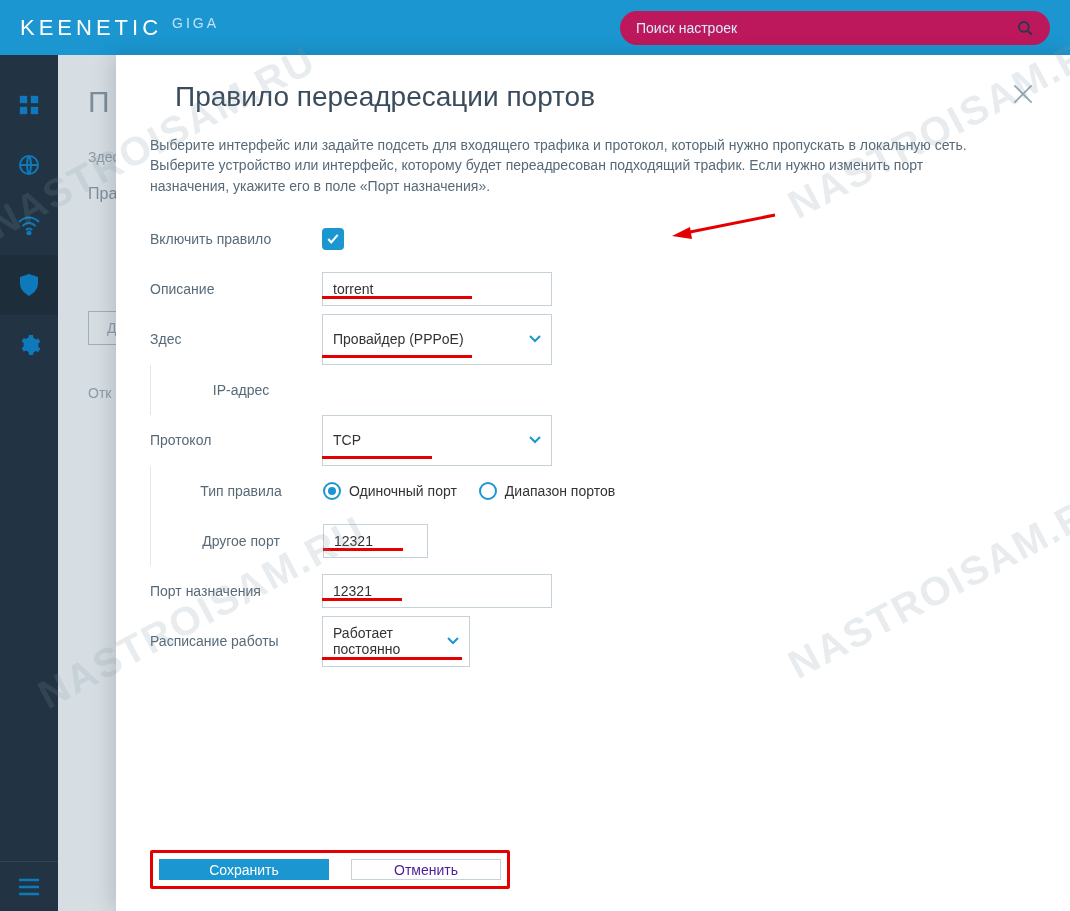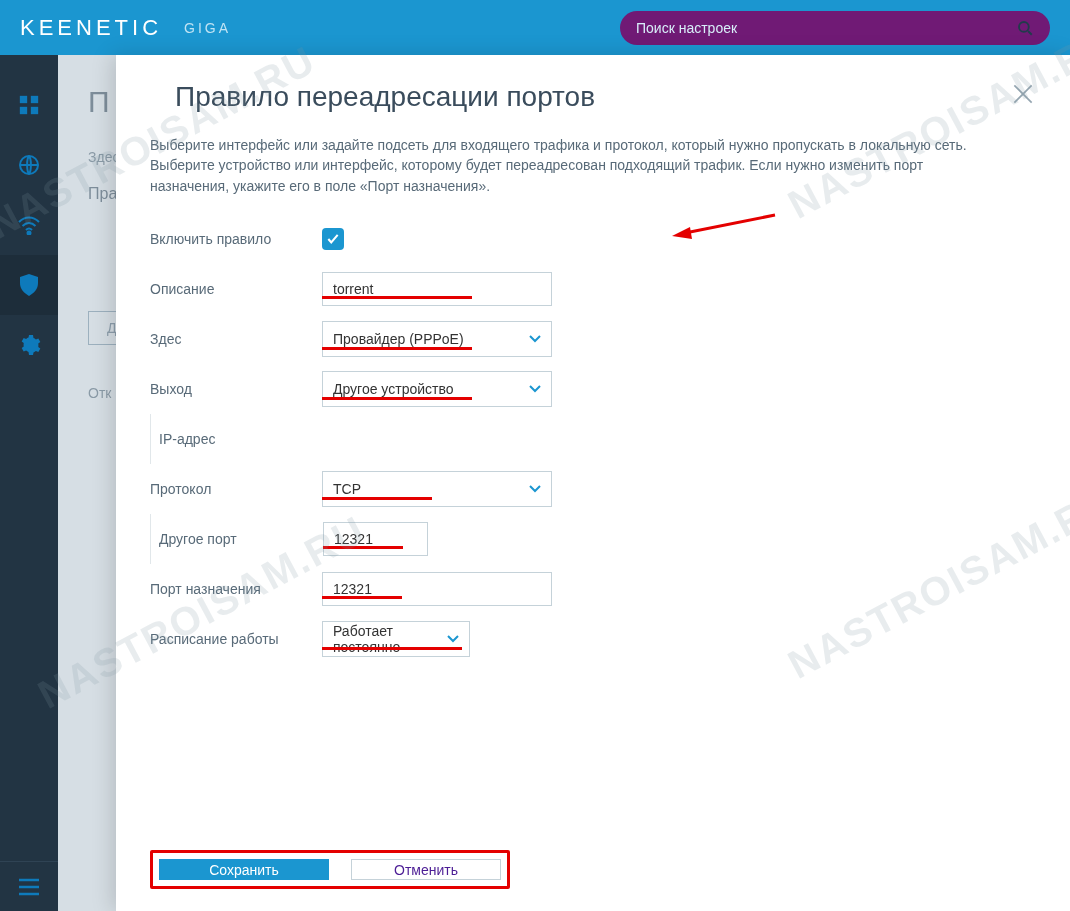--- a/index.html
+++ b/index.html
@@ -15,25 +15,25 @@
   }
   
   .topbar {
     height: 55px;
     background: #1b96d0;
     display: flex;
     align-items: center;
     padding: 0 20px;
     justify-content: space-between;
   }
-  .brand { display: flex; align-items: center; gap: 22px; }
+  .brand { display: flex; align-items: flex-start; gap: 10px; }
   .brand-main { color: #fff; font-weight: 400; font-size: 22px; letter-spacing: 4px; font-family: Arial, sans-serif; }
   .brand-sub  { color: #bfe3f4; font-size: 14px; letter-spacing: 3px; font-weight: 300; }
   .search-pill {
-    width: 430px; height: 34px; background: #701a75; border-radius: 17px;
+    width: 430px; height: 34px; background: #be185d; border-radius: 17px;
     display: flex; align-items: center; padding: 0 16px; color: #d8eef9;
   }
   .search-pill input {
     flex: 1; background: transparent; border: none; outline: none; color: #fff;
     font-size: 14px;
   }
   .search-pill input::placeholder { color: #d8eef9; }
   .search-icon { width: 18px; height: 18px; }
 
   
@@ -88,28 +88,28 @@
   .modal-close { width: 26px; height: 26px; cursor: pointer; color: #94a5b0; }
   .modal-desc { font-size: 14px; color: #586a78; line-height: 1.45; margin-top: 22px; margin-bottom: 18px; max-width: 820px; }
 
   .form-row {
     display: flex; align-items: center; min-height: 50px; position: relative;
   }
   .form-row.indent { padding-left: 8px; border-left: 1px solid #e1e7ea; margin-left: 0; }
   .form-row .label {
     width: 172px; font-size: 14px; color: #586a78; flex-shrink: 0;
   }
-  .form-row.indent .label { width: 164px; }
+  .form-row.indent .label { width: 164px; text-align: center; }
   .field-wrap { position: relative; }
   input.txt {
     height: 34px; border: 1px solid #c5d2d9; font-size: 14px; color: #333;
     padding: 0 10px; background: #fff; outline: none;
   }
   .sel {
-    height: 36px; border: 1px solid #c5d2d9; font-size: 14px; color: #333;
+    height: 51px; border: 1px solid #c5d2d9; font-size: 14px; color: #333;
     padding: 0 36px 0 10px; background: #fff; display: flex; align-items: center;
     position: relative; cursor: pointer;
   }
   .sel .chev { position: absolute; right: 10px; top: 50%; transform: translateY(-50%); color: #1b96d0; }
   .w-230 { width: 230px; }
   .w-148 { width: 148px; }
   .w-105 { width: 105px; }
 
   .chk {
     width: 22px; height: 22px; border-radius: 4px; background: #1b96d0;
@@ -246,50 +246,53 @@
       <div class="sel w-230">
         <span>Провайдер (PPPoE)</span>
         <svg class="chev" width="12" height="8" viewBox="0 0 12 8" fill="none" stroke="currentColor" stroke-width="2">
             <polyline points="1 1 6 6 11 1"></polyline>
           </svg>
       </div>
       <div class="red-und" style="width:150px;"></div>
     </div>
   </div>
 
-  <div class="form-row">
-    <div class="label">Выход</div>
-    <div class="field-wrap">
-      <div class="sel w-230">
-        <span>Другое устройство</span>
-        <svg class="chev" width="12" height="8" viewBox="0 0 12 8" fill="none" stroke="currentColor" stroke-width="2">
-            <polyline points="1 1 6 6 11 1"></polyline>
-          </svg>
-      </div>
-      <div class="red-und" style="width:150px;"></div>
-    </div>
-  </div>
 
   <div class="form-row indent">
     <div class="label">IP-адрес</div>
   </div>
 
   <div class="form-row">
     <div class="label">Протокол</div>
     <div class="field-wrap">
       <div class="sel w-230">
         <span>TCP</span>
         <svg class="chev" width="12" height="8" viewBox="0 0 12 8" fill="none" stroke="currentColor" stroke-width="2">
             <polyline points="1 1 6 6 11 1"></polyline>
           </svg>
       </div>
       <div class="red-und" style="width:110px;"></div>
     </div>
   </div>
 
+  <div class="form-row indent">
+    <div class="label">Тип правила</div>
+    <div class="radio-group">
+      <div class="radio-opt">
+        <div class="radio-dot">
+            <div class="inner"></div>
+          </div>
+        <span>Одиночный порт</span>
+      </div>
+      <div class="radio-opt">
+        <div class="radio-dot"></div>
+        <span>Диапазон портов</span>
+      </div>
+    </div>
+  </div>
 
   <div class="form-row indent">
     <div class="label">Другое порт</div>
     <div class="field-wrap">
       <input class="txt w-105" type="text" value="12321" style="">
       <div class="red-und" style="width:80px;"></div>
     </div>
   </div>
 
   <div class="form-row">

